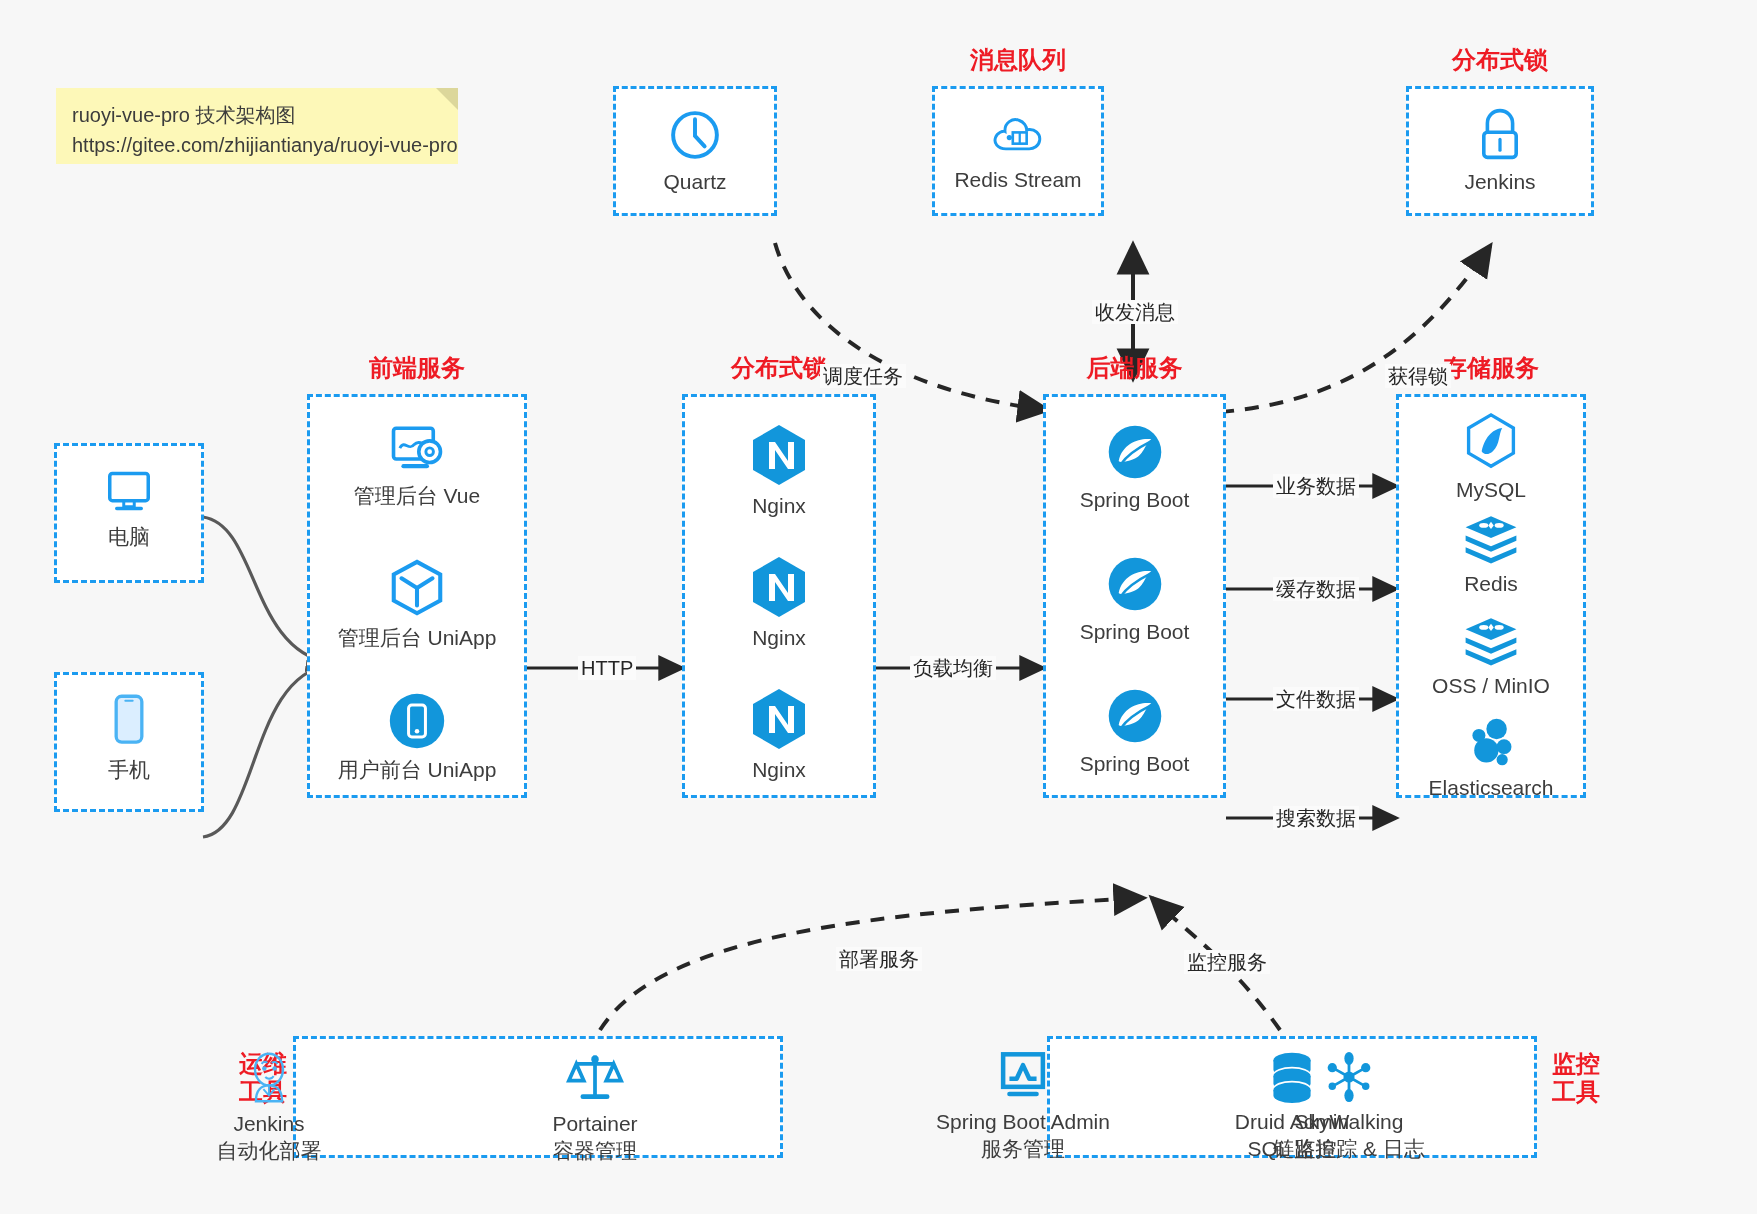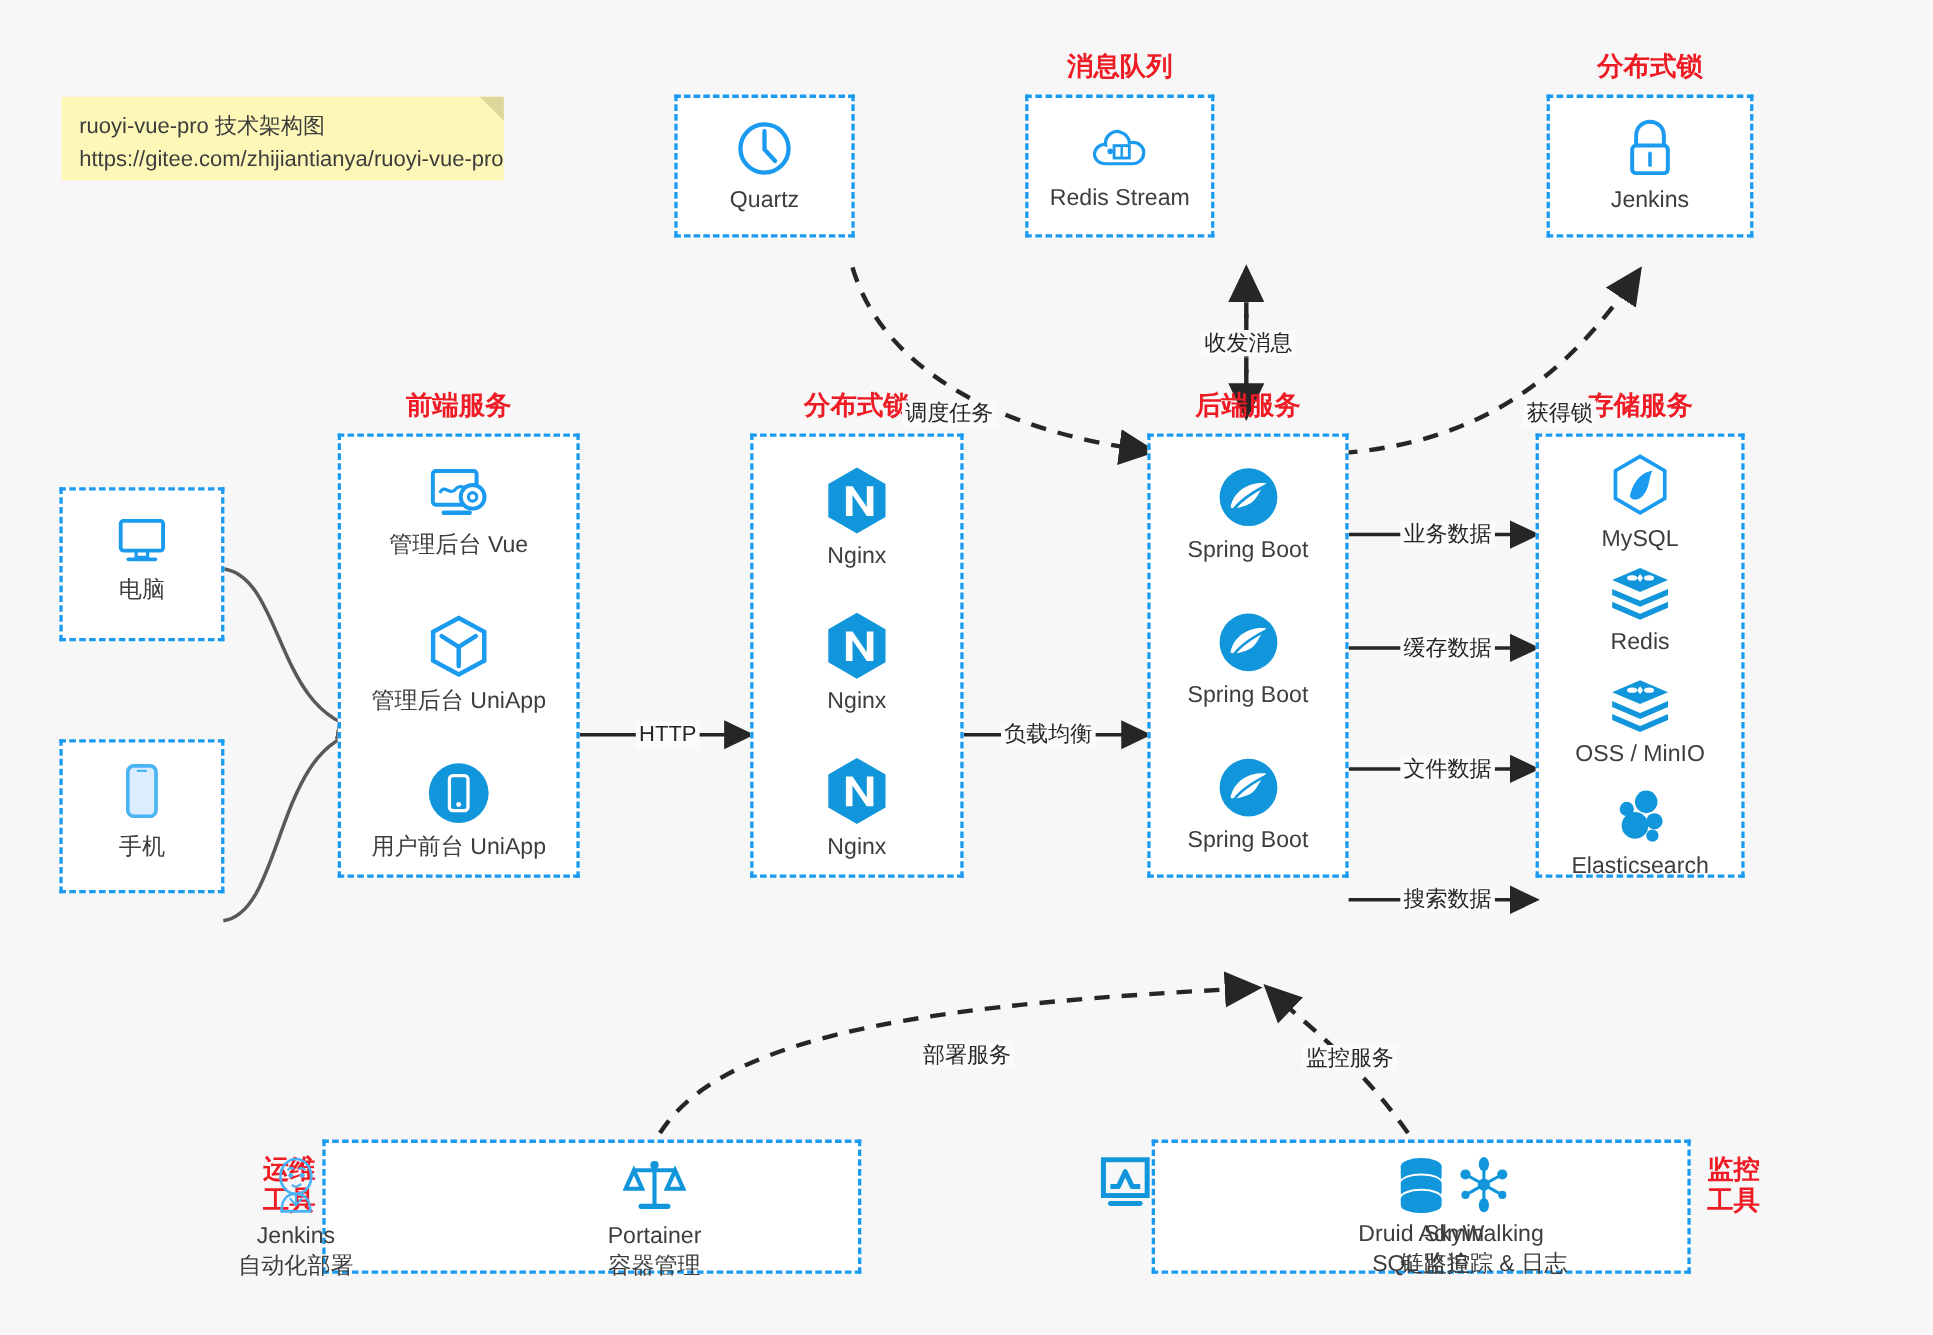--- a/index.html
+++ b/index.html
@@ -385,20 +385,24 @@
 
   <div class="dbox" style="left:1047px;top:1036px;width:490px;height:122px;">
     <div class="node" style="top:10px;left:-163px;width:272px;">
       <span class="ico">
         <svg width="56" height="54" viewBox="0 0 62 58">
             <rect x="9" y="5" width="44" height="36" fill="none" stroke="#1296db" stroke-width="5"></rect>
             <path d="M16 32 L24 32 L31 17 L38 32 L46 32" fill="none" stroke="#1296db" stroke-width="5" stroke-linejoin="round"></path>
             <path d="M16 49 L46 49" stroke="#1296db" stroke-width="5" stroke-linecap="round"></path>
           </svg>
       </span>
+      <span class="lbl">
+        <span>Spring Boot Admin</span>
+        <span class="sub">服务管理</span>
+      </span>
     </div>
     <div class="node" style="top:10px;width:100%;">
       <span class="ico">
         <svg width="52" height="54" viewBox="0 0 56 58">
             <ellipse cx="28" cy="12" rx="20" ry="8" fill="#1296db"></ellipse>
             <path d="M8 12 L8 22 A20 8 0 0 0 48 22 L48 12 Z" fill="#1296db"></path>
             <ellipse cx="28" cy="27" rx="20" ry="8" fill="#ffffff"></ellipse>
             <ellipse cx="28" cy="29" rx="20" ry="8" fill="#1296db"></ellipse>
             <path d="M8 29 L8 37 A20 8 0 0 0 48 37 L48 29 Z" fill="#1296db"></path>
             <ellipse cx="28" cy="42" rx="20" ry="8" fill="#ffffff"></ellipse>

